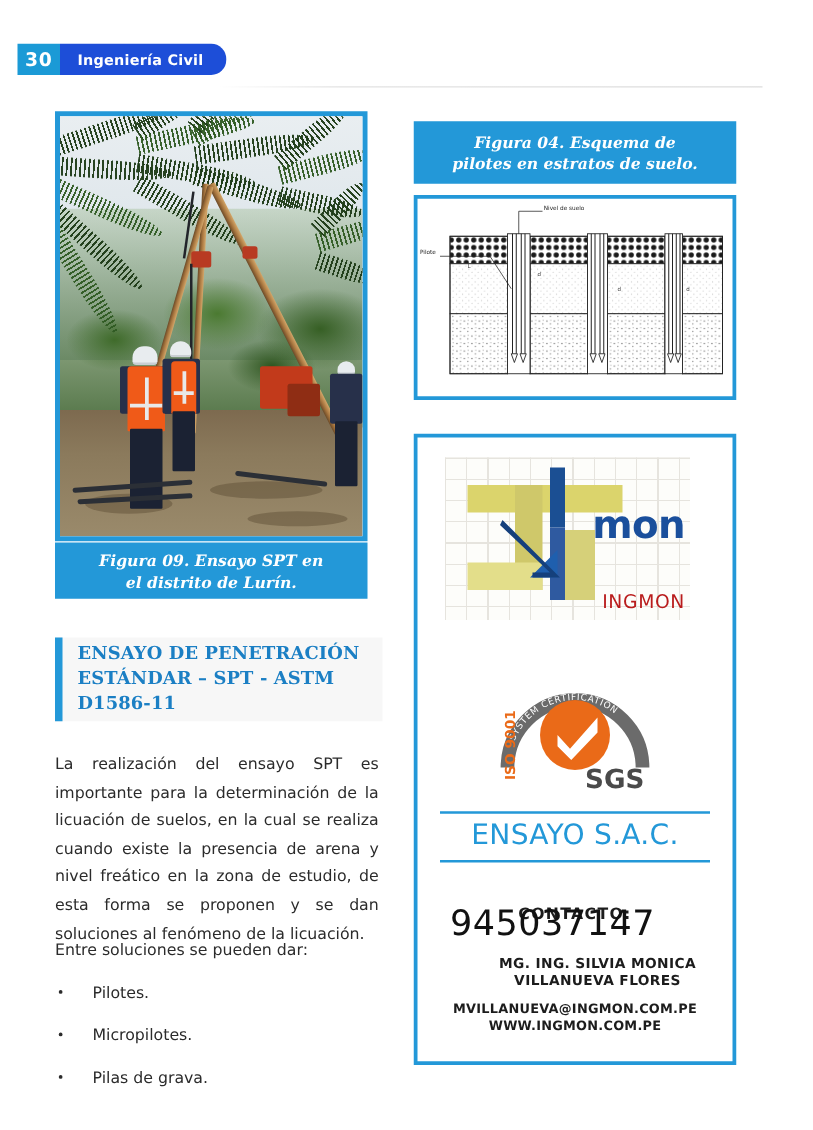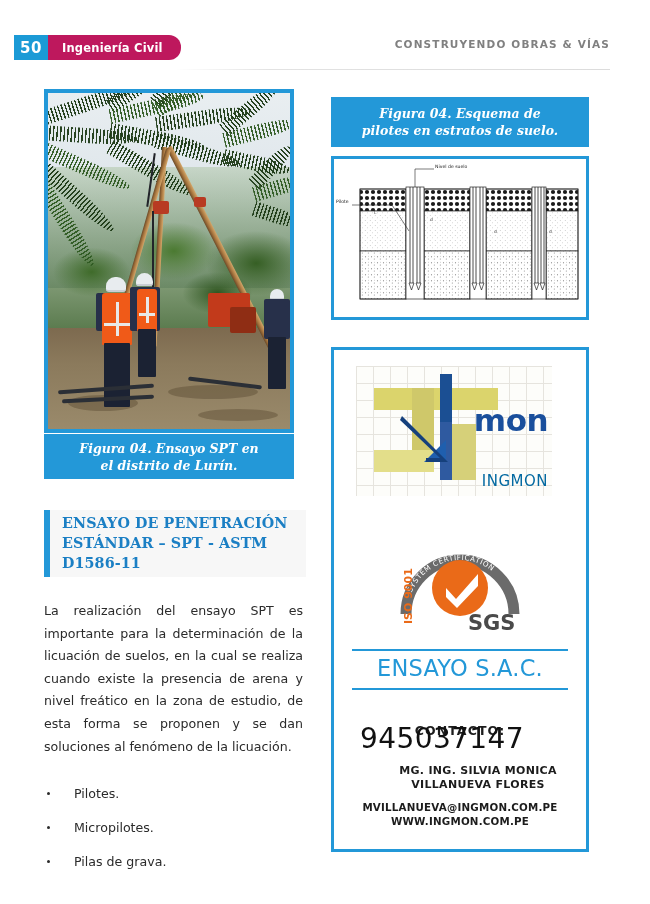--- a/index.html
+++ b/index.html
@@ -42,21 +42,21 @@
     letter-spacing: 0.5px;
     display: flex;
     align-items: center;
     justify-content: center;
   }
   .section-tab {
     position: absolute;
     left: 48px; top: 35px;
     height: 25px;
     padding: 0 18px 0 14px;
-    background: #be185d;
+    background: #1d4ed8;
     border-radius: 0 12px 12px 0;
     color: #ffffff;
     font-size: 11.5px;
     font-weight: bold;
     letter-spacing: 0.2px;
     display: flex;
     align-items: center;
   }
   .header-right {
     position: absolute;
@@ -325,21 +325,21 @@
     right: 4px; top: 36px;
     color: #1a4f9c;
     font-weight: bold;
     font-size: 31px;
     letter-spacing: -0.5px;
     font-family: "DejaVu Sans", sans-serif;
   }
   .logo-word {
     position: absolute;
     right: 4px; bottom: 6px;
-    color: #0369a1;
+    color: #b91c1c;
     font-size: 15px;
     letter-spacing: 0.5px;
     font-family: "DejaVu Sans", sans-serif;
   }
 
   .sgs-wrap {
     position: absolute;
     left: 56px; top: 178px;
     width: 140px; height: 108px;
   }
@@ -403,23 +403,22 @@
     line-height: 14px;
     letter-spacing: 0.2px;
   }
 </style>
 </head>
 <body>
 
 <div class="page">
 
   <div class="header">
-    <div class="page-num">50</div>
+    <div class="page-num">30</div>
     <div class="section-tab">Ingeniería Civil</div>
-    <div class="header-right">CONSTRUYENDO OBRAS &amp; VÍAS</div>
     <div class="header-rule"></div>
   </div>
 
   <div class="photo-frame">
     <div class="photo-inner">
       <div class="sky"></div>
       <div class="jungle-back"></div>
 
       <div class="palm" style="left:-6px; top:18px;">
         <div class="frond" style="transform: rotate(-18deg);"></div>
@@ -485,28 +484,29 @@
       </div>
 
       <div class="machine" style="left:160px; top:200px; width:42px; height:34px;"></div>
       <div class="machine" style="left:182px; top:214px; width:26px; height:26px; background:#8f2d14;"></div>
       <div class="pipe" style="left:10px; top:294px; width:96px; height:4px; transform: rotate(-4deg);"></div>
       <div class="pipe" style="left:14px; top:304px; width:92px; height:4px; transform: rotate(-3deg);"></div>
       <div class="pipe" style="left:140px; top:288px; width:74px; height:4px; transform: rotate(7deg);"></div>
     </div>
   </div>
 
-  <div class="caption" id="caption-fig3">Figura 04. Ensayo SPT en el distrito de Lurín.</div>
+  <div class="caption" id="caption-fig3">Figura 09. Ensayo SPT en el distrito de Lurín.</div>
 
   <div class="heading-block">
     <div class="heading-bar"></div>
     <div class="heading-text">ENSAYO DE PENETRACIÓN ESTÁNDAR – SPT - ASTM D1586-11</div>
   </div>
 
   <div class="body-text">La realización del ensayo SPT es importante para la determinación de la licuación de suelos, en la cual se realiza cuando existe la presencia de arena y nivel freático en la zona de estudio, de esta forma se proponen y se dan soluciones al fenómeno de la licuación.</div>
+  <div class="lead-line">Entre soluciones se pueden dar:</div>
   <ul class="bullets">
     <li><span class="dot"></span><span>Pilotes.</span></li>
     <li><span class="dot"></span><span>Micropilotes.</span></li>
     <li><span class="dot"></span><span>Pilas de grava.</span></li>
   </ul>
 
   <div class="caption" id="caption-fig4">Figura 04. Esquema de pilotes en estratos de suelo.</div>
 
   <div class="diagram-frame">
     <svg class="diagram-svg" width="252" height="158" viewBox="0 0 252 158">

